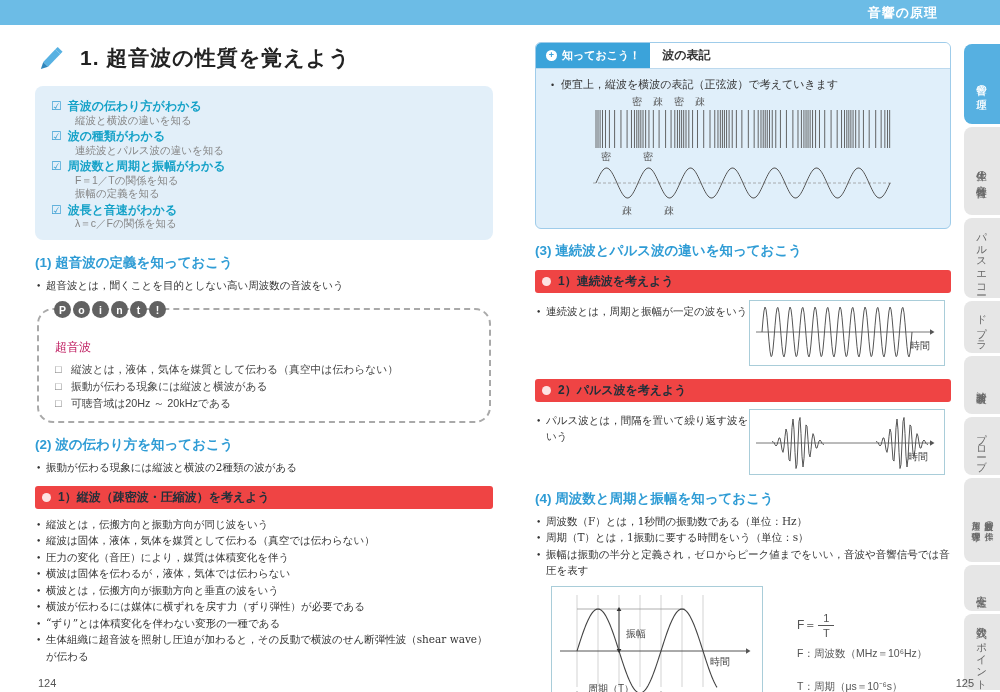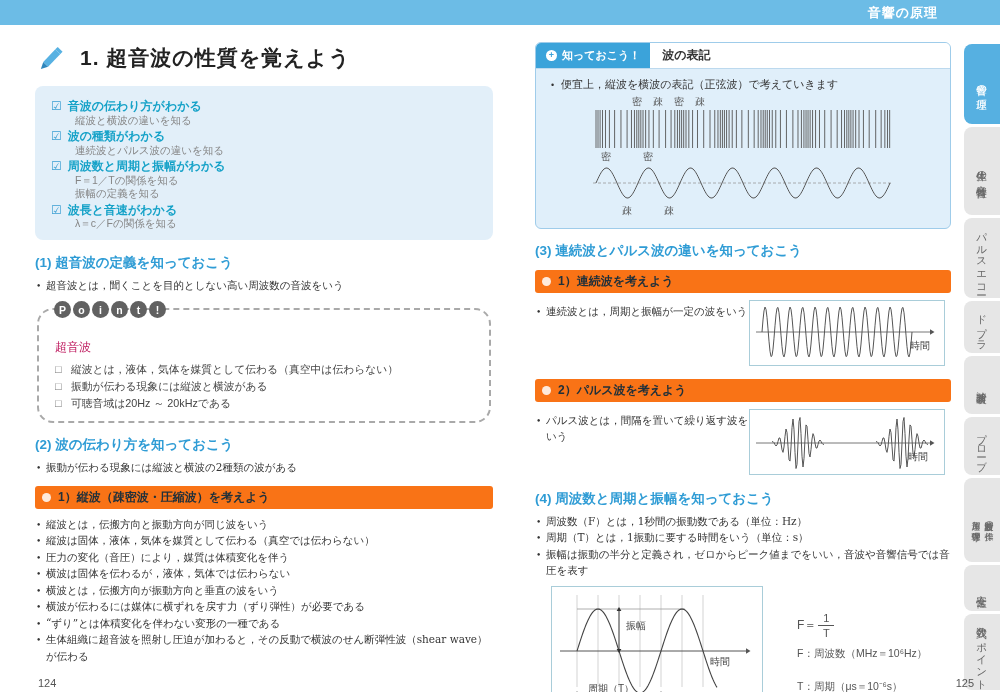--- a/index.html
+++ b/index.html
@@ -30,21 +30,21 @@
   .point-box { position:relative; border:2px dashed #a9a9a9; border-radius:16px;
     padding:12px 16px 9px; margin:15px 2px 4px; }
   .point-badge { position:absolute; top:-9px; left:15px; display:flex; gap:2px; }
   .point-badge span { width:17px; height:17px; border-radius:50%; background:#616161;
     color:#fff; font-size:10.5px; font-weight:bold; display:flex; align-items:center;
     justify-content:center; }
   .point-title { color:#be185d; font-size:12px; margin:17px 0 5px; }
   .point-item { position:relative; padding-left:16px; font-size:10.8px; color:#444; line-height:17px; }
   .point-item::before { content:"□"; position:absolute; left:0; top:0; color:#777; font-size:11px; }
 
-  .sub-bar { position:relative; background:#f97316; border-radius:3px; color:#20303a;
+  .sub-bar { position:relative; background:#ef4444; border-radius:3px; color:#20303a;
     font-weight:bold; font-size:12px; padding:3px 8px 3px 23px; margin:10px 0 7px; }
   .sub-bar::before { content:""; position:absolute; left:7px; top:50%; margin-top:-4.5px;
     width:9px; height:9px; border-radius:50%; background:rgba(255,255,255,.85); }
   .wave-label { position:absolute; font-size:10px; color:#444; white-space:nowrap; }
 
   .page-num { position:absolute; bottom:3px; font-size:11px; color:#555; }
   .pn-left { left:38px; } .pn-right { right:26px; }
 
   
   .page-right { position:absolute; left:535px; top:42px; width:416px; }
@@ -340,21 +340,21 @@
           <polyline points="25,64.00 26,60.86 27,57.74 28,54.65 29,51.62 30,48.66 31,45.78 32,43.00 33,40.34 34,37.81 35,35.43 36,33.21 37,31.16 38,29.30 39,27.63 40,26.16 41,24.90 42,23.87 43,23.05 44,22.47 45,22.12 46,22.00 47,22.12 48,22.47 49,23.05 50,23.87 51,24.90 52,26.16 53,27.63 54,29.30 55,31.16 56,33.21 57,35.43 58,37.81 59,40.34 60,43.00 61,45.78 62,48.66 63,51.62 64,54.65 65,57.74 66,60.86 67,64.00 68,67.14 69,70.26 70,73.35 71,76.38 72,79.34 73,82.22 74,85.00 75,87.66 76,90.19 77,92.57 78,94.79 79,96.84 80,98.70 81,100.37 82,101.84 83,103.10 84,104.13 85,104.95 86,105.53 87,105.88 88,106.00 89,105.88 90,105.53 91,104.95 92,104.13 93,103.10 94,101.84 95,100.37 96,98.70 97,96.84 98,94.79 99,92.57 100,90.19 101,87.66 102,85.00 103,82.22 104,79.34 105,76.38 106,73.35 107,70.26 108,67.14 109,64.00 110,60.86 111,57.74 112,54.65 113,51.62 114,48.66 115,45.78 116,43.00 117,40.34 118,37.81 119,35.43 120,33.21 121,31.16 122,29.30 123,27.63 124,26.16 125,24.90 126,23.87 127,23.05 128,22.47 129,22.12 130,22.00 131,22.12 132,22.47 133,23.05 134,23.87 135,24.90 136,26.16 137,27.63 138,29.30 139,31.16 140,33.21 141,35.43 142,37.81 143,40.34 144,43.00 145,45.78 146,48.66 147,51.62 148,54.65 149,57.74 150,60.86 151,64.00 152,67.14 153,70.26 154,73.35 155,76.38 156,79.34 157,82.22 158,85.00 159,87.66 160,90.19 161,92.57 162,94.79 163,96.84 164,98.70 165,100.37" fill="none" stroke="#444" stroke-width="1.1"></polyline>
           <line x1="67" y1="24" x2="67" y2="62" stroke="#333" stroke-width="0.9"></line>
           <polygon points="64.6,24 67,20 69.4,24" fill="#333"></polygon>
           <polygon points="64.6,62 67,66 69.4,62" fill="#333"></polygon>
           <line x1="25" y1="104" x2="25" y2="120" stroke="#888" stroke-width="0.8"></line>
           <line x1="109" y1="104" x2="109" y2="120" stroke="#888" stroke-width="0.8"></line>
           <line x1="27" y1="112" x2="107" y2="112" stroke="#333" stroke-width="0.9"></line>
           <polygon points="27,109.6 23,112 27,114.4" fill="#333"></polygon>
           <polygon points="107,109.6 111,112 107,114.4" fill="#333"></polygon>
         </svg>
-      <span class="wave-label" style="left:74px; top:32px;">振幅</span>
+      <span class="wave-label" style="left:74px; top:40px;">振幅</span>
       <span class="wave-label" style="left:158px; top:68px;">時間</span>
       <span class="wave-label" style="left:36px; top:95px;">周期（T）</span>
     </div>
     <div class="formula">
       <div class="frml">
         <span>F＝</span>
         <span class="frac">
           <span class="num">1</span>
           <span class="den">T</span>
         </span>

